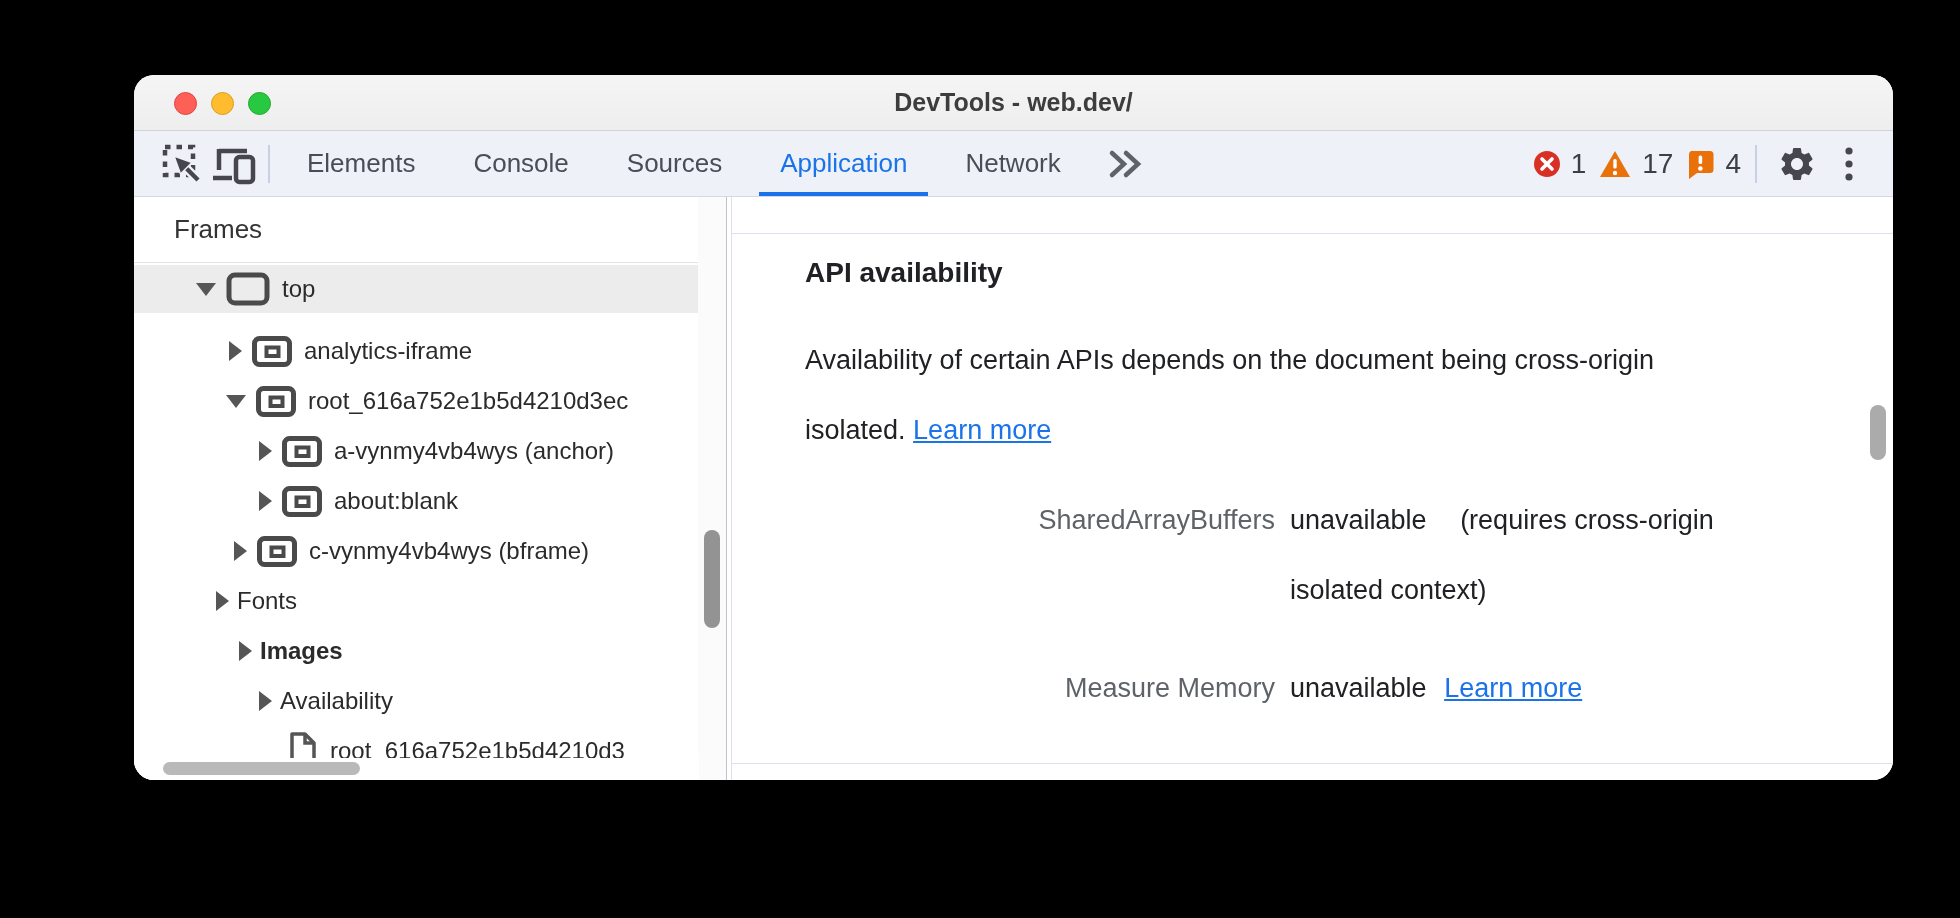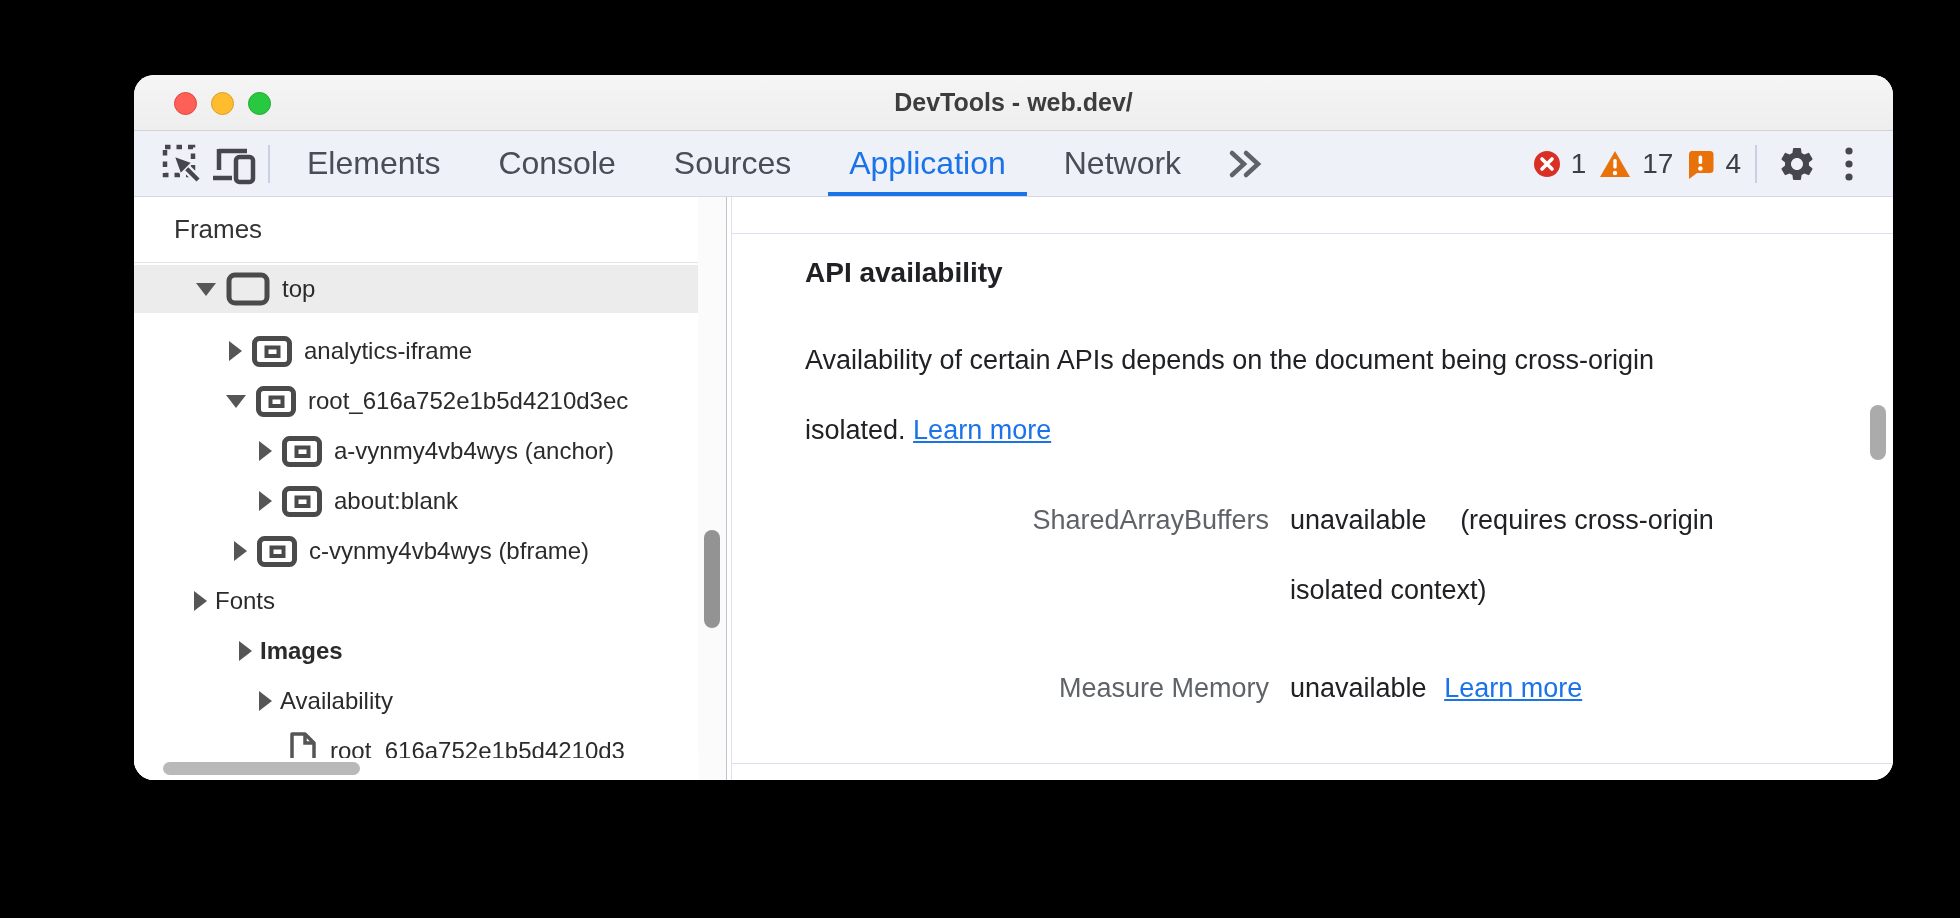--- a/index.html
+++ b/index.html
@@ -18,21 +18,21 @@
   .light.yellow{background:#febc2e;border:1px solid #d89e24;}
   .light.green{background:#28c840;border:1px solid #1eab2c;}
   .title{font-size:25px;font-weight:700;color:#3d3d3d;}
 
   
   .toolbar{height:66px;background:#eff1f8;border-bottom:1px solid #d5d8e4;flex:0 0 auto;
     display:flex;align-items:center;padding:0 18px 0 22px;position:relative;}
   .tool-icon{display:flex;align-items:center;justify-content:center;width:52px;height:52px;flex:0 0 auto;cursor:pointer;}
   .vdivider{width:2px;height:38px;background:#c9d0e3;margin:0 8px;flex:0 0 auto;}
   .tabs{display:flex;align-items:stretch;height:100%;}
-  .tab{display:flex;align-items:center;padding:0 29px;font-size:32px;color:#4a4d55;cursor:pointer;position:relative;white-space:nowrap;}
+  .tab{display:flex;align-items:center;padding:0 29px;font-size:26px;color:#4a4d55;cursor:pointer;position:relative;white-space:nowrap;}
   .tab.active{color:#1a73e8;}
   .tab.active::after{content:"";position:absolute;left:8px;right:8px;bottom:0;height:4px;background:#1a73e8;}
   .more-tabs{display:flex;align-items:center;padding:0 16px;cursor:pointer;}
   .badges{margin-left:auto;display:flex;align-items:center;gap:12px;}
   .badge{display:flex;align-items:center;gap:10px;cursor:pointer;}
   .badge .count{font-size:28px;color:#3c4043;}
   .menu-icons{display:flex;align-items:center;}
 
   
   .content{flex:1;display:flex;min-height:0;}
@@ -61,21 +61,21 @@
     border-left:1px solid #dce1ee;border-right:1px solid #dce1ee;}
   .rule{position:absolute;left:0;width:100%;height:1px;background:#dce1ee;}
   .rule.top{top:36px;}
   .rule.bottom{top:566px;}
   .h-api{position:absolute;left:73px;top:60px;font-size:28px;font-weight:700;color:#202124;}
   .para-line{position:absolute;left:73px;font-size:27px;color:#202124;white-space:nowrap;}
   .pl1{top:148px;}
   .pl2{top:218px;}
   a.link{color:#1a73e8;text-decoration:underline;cursor:pointer;}
   .field-label{position:absolute;width:455px;text-align:right;font-size:27px;color:#5f6368;white-space:nowrap;}
-  .field-label{left:82px;}
+  .field-label{left:88px;}
   .field-val{position:absolute;left:558px;font-size:27px;color:#202124;white-space:nowrap;}
   .fl1{top:308px;}
   .fv1{top:308px;}
   .fv1 .note{margin-left:26px;}
   .fv2{top:378px;}
   .fl3{top:476px;}
   .fv3{top:476px;}
   .fv3 .link{margin-left:10px;}
   .v-thumb-right{position:absolute;right:7px;top:208px;width:16px;height:55px;background:#ababab;border-radius:8px;}
 </style>
@@ -226,21 +226,21 @@
           <div class="tree-row" style="top: 264px; padding-left: 100px;">
             <span class="tri right"></span>
             <span class="tree-icon">
               <svg width="40" height="31" viewBox="0 0 40 31">
                 <rect x="2.5" y="2.5" width="35" height="26" rx="5" fill="none" stroke="#4a4a4a" stroke-width="5"></rect>
                 <rect x="14.5" y="11.5" width="12" height="8.5" fill="none" stroke="#4a4a4a" stroke-width="4"></rect>
               </svg>
             </span>
             <span class="label">c-vynmy4vb4wys (bframe)</span>
           </div>
-          <div class="tree-row" style="top: 314px; padding-left: 60px;">
+          <div class="tree-row" style="top: 314px; padding-left: 82px;">
             <span class="tri right"></span>
             <span class="label" style="margin-left: 2px;">Fonts</span>
           </div>
           <div class="tree-row" style="top: 364px; padding-left: 105px; font-weight: bold;">
             <span class="tri right"></span>
             <span class="label" style="margin-left: 2px;">Images</span>
           </div>
           <div class="tree-row" style="top: 414px; padding-left: 125px;">
             <span class="tri right"></span>
             <span class="label" style="margin-left: 2px;">Availability</span>

